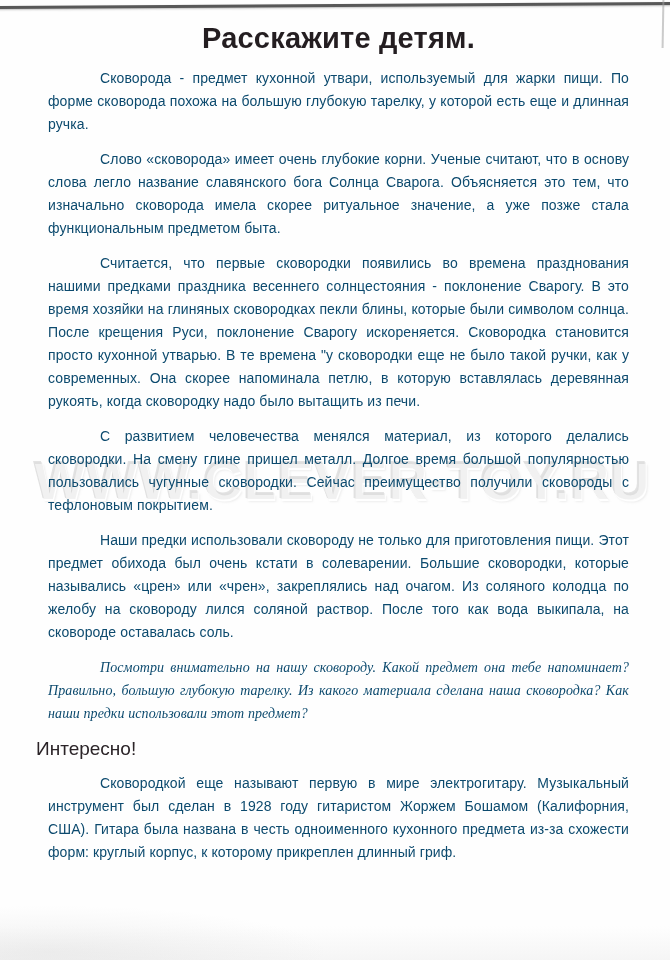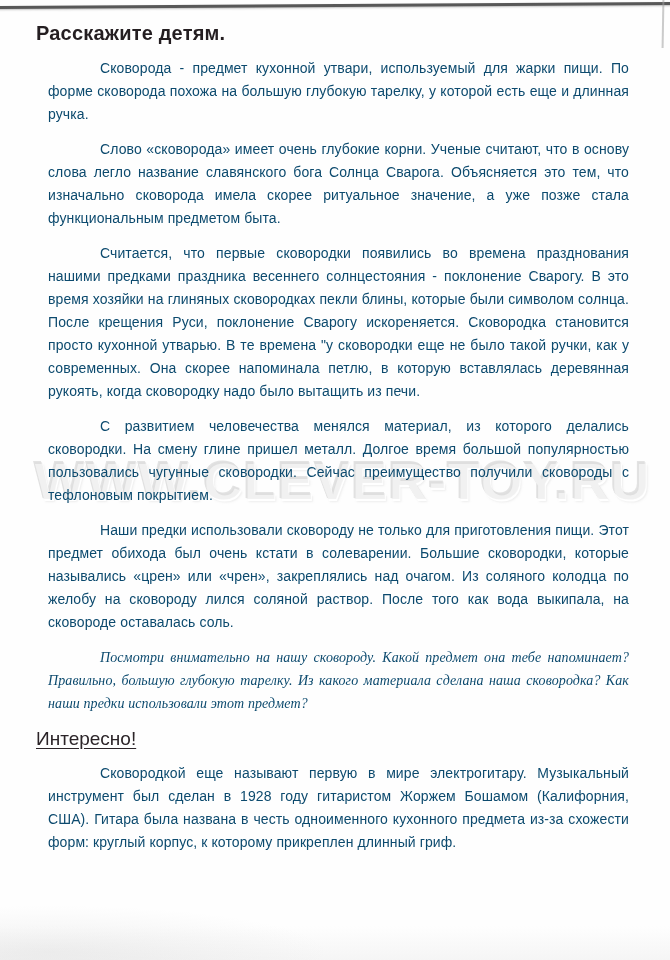--- a/index.html
+++ b/index.html
@@ -57,27 +57,28 @@
     background: radial-gradient(ellipse at 15% 85%, rgba(170,170,170,0.16), rgba(170,170,170,0) 70%);
   }
   .page {
     position: relative;
     box-sizing: border-box;
     padding: 22px 29px 0 36px;
     width: 670px;
     height: 960px;
   }
   .page-title {
-    font-size: 20px;
+    font-size: 29px;
     font-weight: bold;
     color: #241e21;
     margin: 0 0 5px 0;
     letter-spacing: 0.2px;
     position: relative;
     z-index: 2;
+    text-align: center;
   }
   .body-text {
     position: relative;
     z-index: 2;
   }
   p.para {
     margin: 12px;
     font-size: 14px;
     line-height: 23px;
     color: #0c4a6e;
@@ -89,21 +90,20 @@
     font-style: italic;
     font-family: Liberation Serif, serif;
   }
   .interesno {
     font-size: 19px;
     line-height: 23px;
     color: #2b2428;
     margin: 0;
   }
   .interesno span {
-    text-decoration: underline;
     text-underline-offset: 3px;
   }
   
   .watermark {
     position: absolute;
     top: 449px;
     left: 34px;
     width: 610px;
     z-index: 1;
     font-size: 54px;

